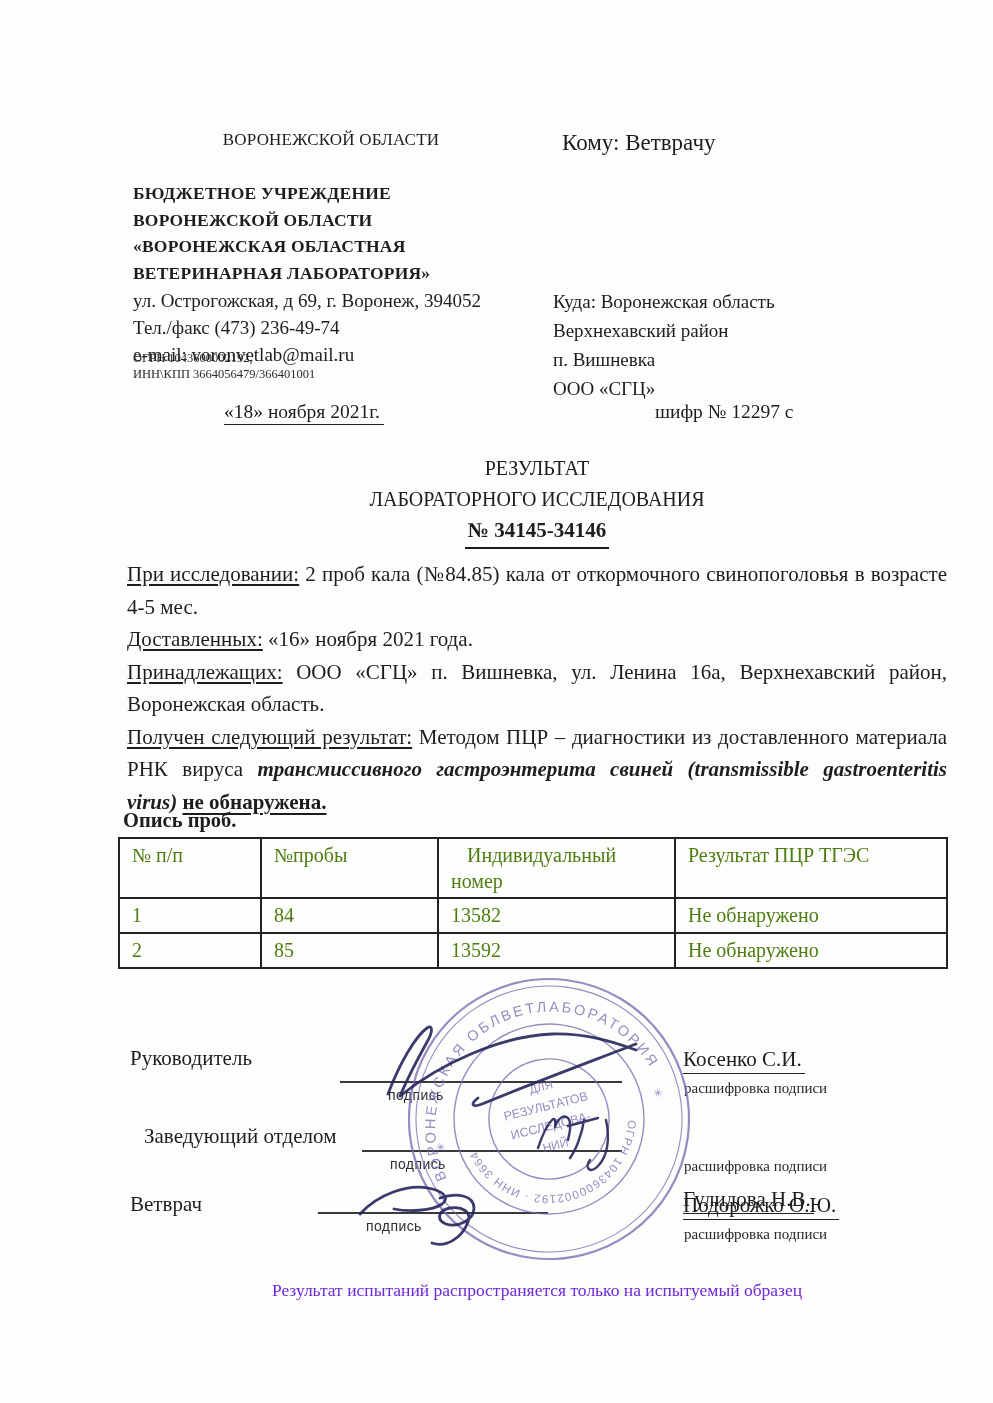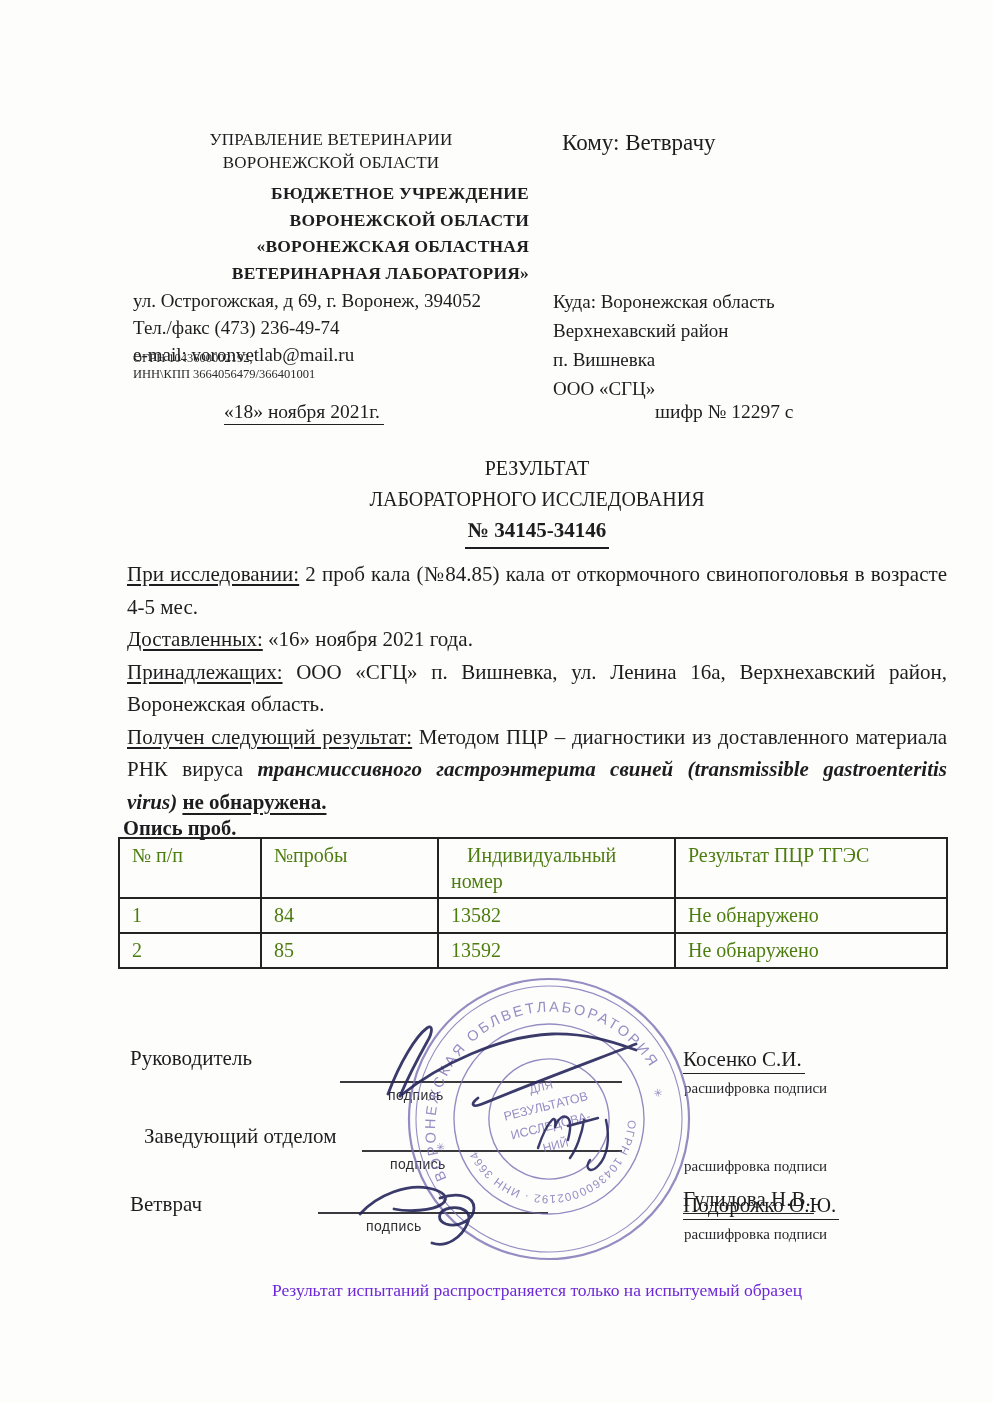--- a/index.html
+++ b/index.html
@@ -7,21 +7,21 @@
     position:relative; width:993px; height:1403px;
     background:#fdfdfc; overflow:hidden;
     font-family:"Liberation Serif", serif; color:#1d1d1f;
     margin:0 auto;
   }
   .abs { position:absolute; }
 
   
   .authority { top:128px; left:133px; width:396px; text-align:center;
     font-size:17px; line-height:23px; letter-spacing:.2px; }
-  .orgname { top:180px; left:133px; width:396px; text-align:right;
+  .orgname { top:180px; left:133px; width:396px; text-align:left;
     font-weight:bold; font-size:17.5px; line-height:26.5px; letter-spacing:.2px; }
   .addr { top:287px; left:133px; width:396px; 
     font-size:19px; line-height:27px; }
   .regnums { top:350px; left:133px; width:396px; 
     font-size:12.5px; line-height:16px; color:#2a2a2c; }
 
   
   .komu { top:130px; left:562px; font-size:23px; }
   .kuda { top:287px; left:553px; font-size:19px; line-height:29px; }
 
@@ -38,21 +38,21 @@
 
   
   .body-text { top:558px; left:127px; width:820px;
     font-size:21px; line-height:32.5px; text-align:justify; }
   .body-text p { margin:0; }
   .u { text-decoration:underline; text-underline-offset:3px; text-decoration-thickness:1.5px; }
   .emph { font-weight:bold; font-style:italic; }
   .concl { font-weight:bold; text-decoration:underline; text-underline-offset:4px; text-decoration-thickness:2px; }
 
   
-  .samples-heading { top:809px; left:123px; font-size:20.5px; font-weight:bold;margin-top:8px; }
+  .samples-heading { top:809px; left:123px; font-size:20.5px; font-weight:bold; }
   .samples-table { top:837px; left:118px; }
   table { border-collapse:collapse; table-layout:fixed; width:828px;
     font-size:20px; color:#4d7c0f; }
   th, td { border:2px solid #232323; font-weight:normal; text-align:left;
     vertical-align:top; padding:3px 10px 3px 12px; line-height:26px; }
   th.c3 { text-indent:16px; }
   th.c3 .noindent { display:block; text-indent:0; }
   col.c1 { width:142px; } col.c2 { width:177px; } col.c3 { width:237px; } col.c4 { width:272px; }
   tr.data td { height:27px; }
 
@@ -70,21 +70,20 @@
   .stamp-wrap { top:968px; left:398px; width:302px; height:302px;
     transform:rotate(-14deg); opacity:.78; pointer-events:none; }
   .ink-wrap { top:1000px; left:300px; width:380px; height:250px; pointer-events:none; }
 </style>
 </head>
 <body>
 
 <div class="page">
 
   <div class="abs authority">
-    <div>УПРАВЛЕНИЕ ВЕТЕРИНАРИИ</div>
     <div>ВОРОНЕЖСКОЙ ОБЛАСТИ</div>
   </div>
 
   <div class="abs orgname">
     <div>БЮДЖЕТНОЕ УЧРЕЖДЕНИЕ</div>
     <div>ВОРОНЕЖСКОЙ ОБЛАСТИ</div>
     <div>«ВОРОНЕЖСКАЯ ОБЛАСТНАЯ</div>
     <div>ВЕТЕРИНАРНАЯ ЛАБОРАТОРИЯ»</div>
   </div>
 

